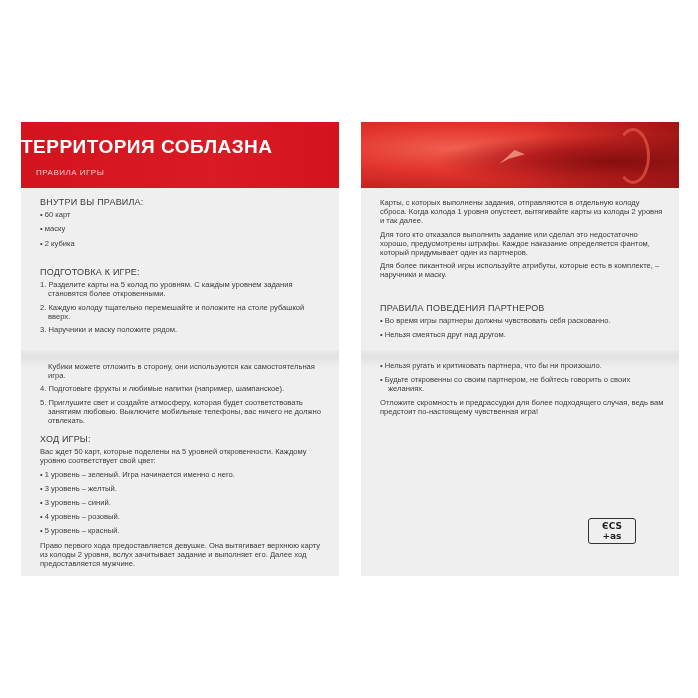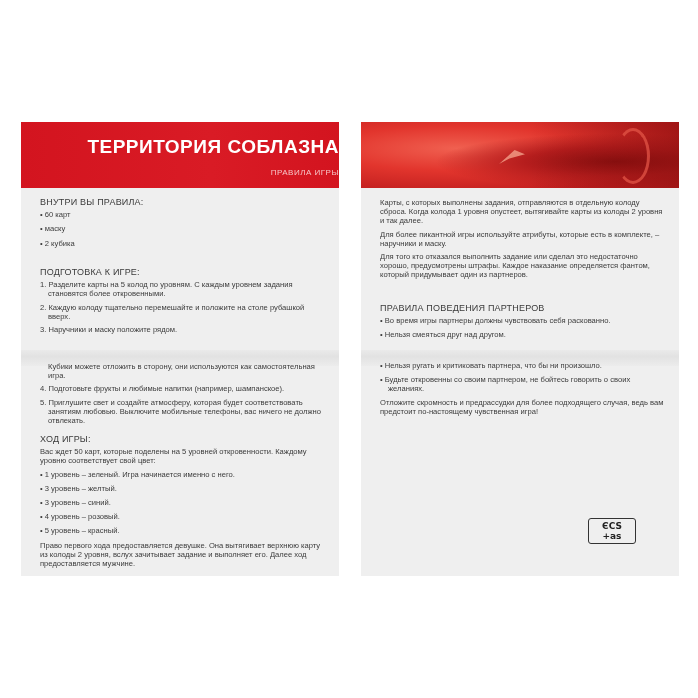--- a/index.html
+++ b/index.html
@@ -5,21 +5,21 @@
   html, body { margin: 0; padding: 0; }
   body { width: 698px; height: 698px; background: #ffffff; position: relative; overflow: hidden;
          font-family: "Liberation Sans", "DejaVu Sans", sans-serif; color: #3a3a3a; }
   .card { position: absolute; top: 122px; width: 318px; height: 454px; background: #efefef; overflow: hidden; }
   .card.left { left: 21px; }
   .card.right { left: 361px; }
   .fold { position: absolute; left: 0; right: 0; top: 228px; height: 16px;
           background: linear-gradient(#eaeaea, #e2e2e2 40%, #ececec); }
   .fold-bottom { position: absolute; left: 0; right: 0; top: 244px; bottom: 0; background: #efefef; }
   .header { position: absolute; left: 0; top: 0; right: 0; height: 66px;
-            background: linear-gradient(90deg, #d3141f, #d91b25 60%, #d3141f); color: #fff; text-align: right; }
+            background: linear-gradient(90deg, #d3141f, #d91b25 60%, #d3141f); color: #fff; text-align: left; }
   .header .title { margin-top: 14px; font-size: 19px; font-weight: bold; letter-spacing: 0.5px; }
   .header .subtitle { margin-top: 10px; font-size: 8px; color: #f6c4c6; letter-spacing: 0.5px; margin-left: 15px; }
   .photo { position: absolute; left: 0; top: 0; right: 0; height: 66px; overflow: hidden;
            background: radial-gradient(ellipse at 80% 60%, #8b1010 0%, #b51d1d 25%, transparent 50%),
                        radial-gradient(ellipse at 30% 40%, #f06050 0%, #e2352d 40%, #c21f1f 80%);
   }
   .photo .ear { position: absolute; left: 255px; top: 6px; width: 28px; height: 50px; border-radius: 50%;
                 border: 3px solid #e25446; border-left-color: transparent; opacity: .75; }
   .photo .lips { position: absolute; left: 138px; top: 28px; width: 26px; height: 14px;
                  background: #f2a08a; clip-path: polygon(0 100%, 60% 0, 100% 30%, 40% 60%); opacity: .8; }
@@ -80,22 +80,22 @@
   <div class="fold"></div>
   <div class="fold-bottom"></div>
   <div class="photo">
     <div class="lips"></div>
     <div class="shade"></div>
     <div class="ear"></div>
   </div>
 
   <div class="content" style="top:76px;">
     <div class="para">Карты, с которых выполнены задания, отправляются в отдельную колоду сброса. Когда колода 1 уровня опустеет, вытягивайте карты из колоды 2 уровня и так далее.</div>
+    <div class="para">Для того кто отказался выполнить задание или сделал это недостаточно хорошо, предусмотрены штрафы. Каждое наказание определяется фантом, который придумывает один из партнеров.</div>
     <div class="para">Для более пикантной игры используйте атрибуты, которые есть в комплекте, – наручники и маску.</div>
-    <div class="para">Для того кто отказался выполнить задание или сделал это недостаточно хорошо, предусмотрены штрафы. Каждое наказание определяется фантом, который придумывает один из партнеров.</div>
   </div>
 
   <div class="content" style="top:182px;">
     <div class="section-title">ПРАВИЛА ПОВЕДЕНИЯ ПАРТНЕРОВ</div>
     <div class="bullet">• Во время игры партнеры должны чувствовать себя раскованно.</div>
     <div class="bullet">• Нельзя смеяться друг над другом.</div>
   </div>
 
   <div class="content" style="top:239px;">
     <div class="bullet">• Нельзя ругать и критиковать партнера, что бы ни произошло.</div>

